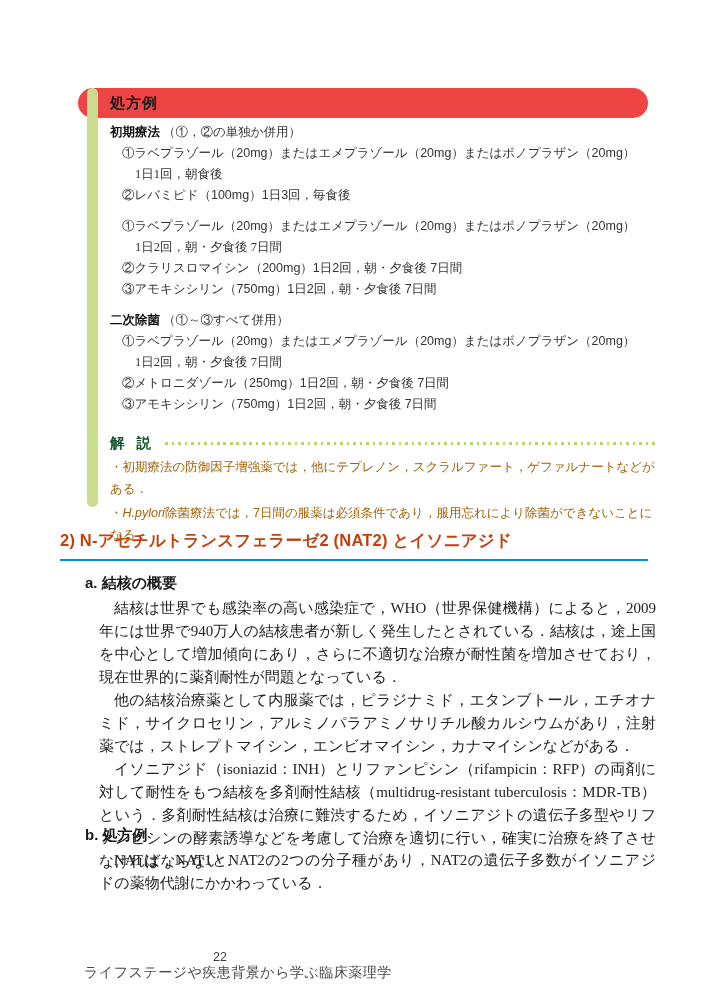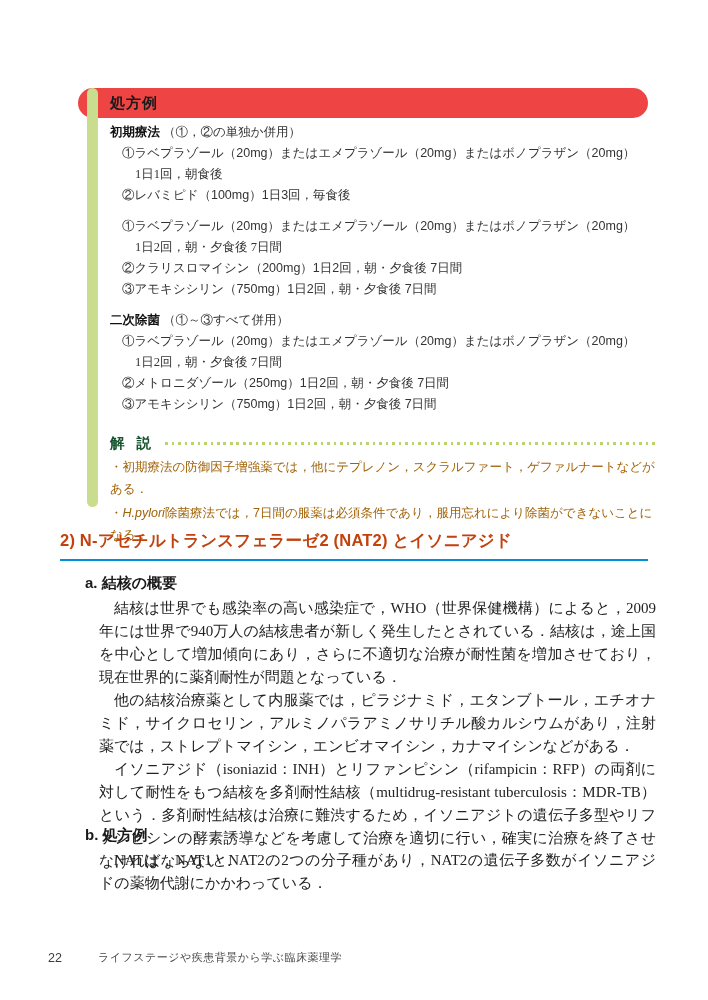--- a/index.html
+++ b/index.html
@@ -36,23 +36,23 @@
     border-bottom:2.5px solid #0090d5;letter-spacing:0.2px;}
   .sub-title{position:absolute;left:85px;font-size:15px;font-weight:bold;color:#1a1a1a;}
   .sub-a-title{top:574px;}
   .sub-b-title{top:826px;}
   .para-block{position:absolute;left:99px;width:557px;}
   .para-block-a{top:597px;}
   .para-block-b{top:849px;}
   .body-p{margin:0;font-family:"Liberation Serif",serif;font-size:15px;
     line-height:23px;text-align:justify;text-indent:1em;color:#222;}
   
-  .footer{position:absolute;left:48px;top:950px;display:flex;align-items:center;}
+  .footer{position:absolute;left:48px;top:950px;display:flex;align-items:center;flex-direction:column;}
   .page-num{font-size:12.5px;color:#3a3a3a;}
-  .book-title{font-size:11px;margin-left:36px;color:#4a4a4a;letter-spacing:0.5px;}
+  .book-title{font-size:14px;margin-left:36px;color:#4a4a4a;letter-spacing:0.5px;}
 </style>
 </head>
 <body>
 
 <div class="page">
 
   <div class="rx-pill">
     <span class="rx-title">処方例</span>
   </div>
   <div class="rx-bar"></div>

